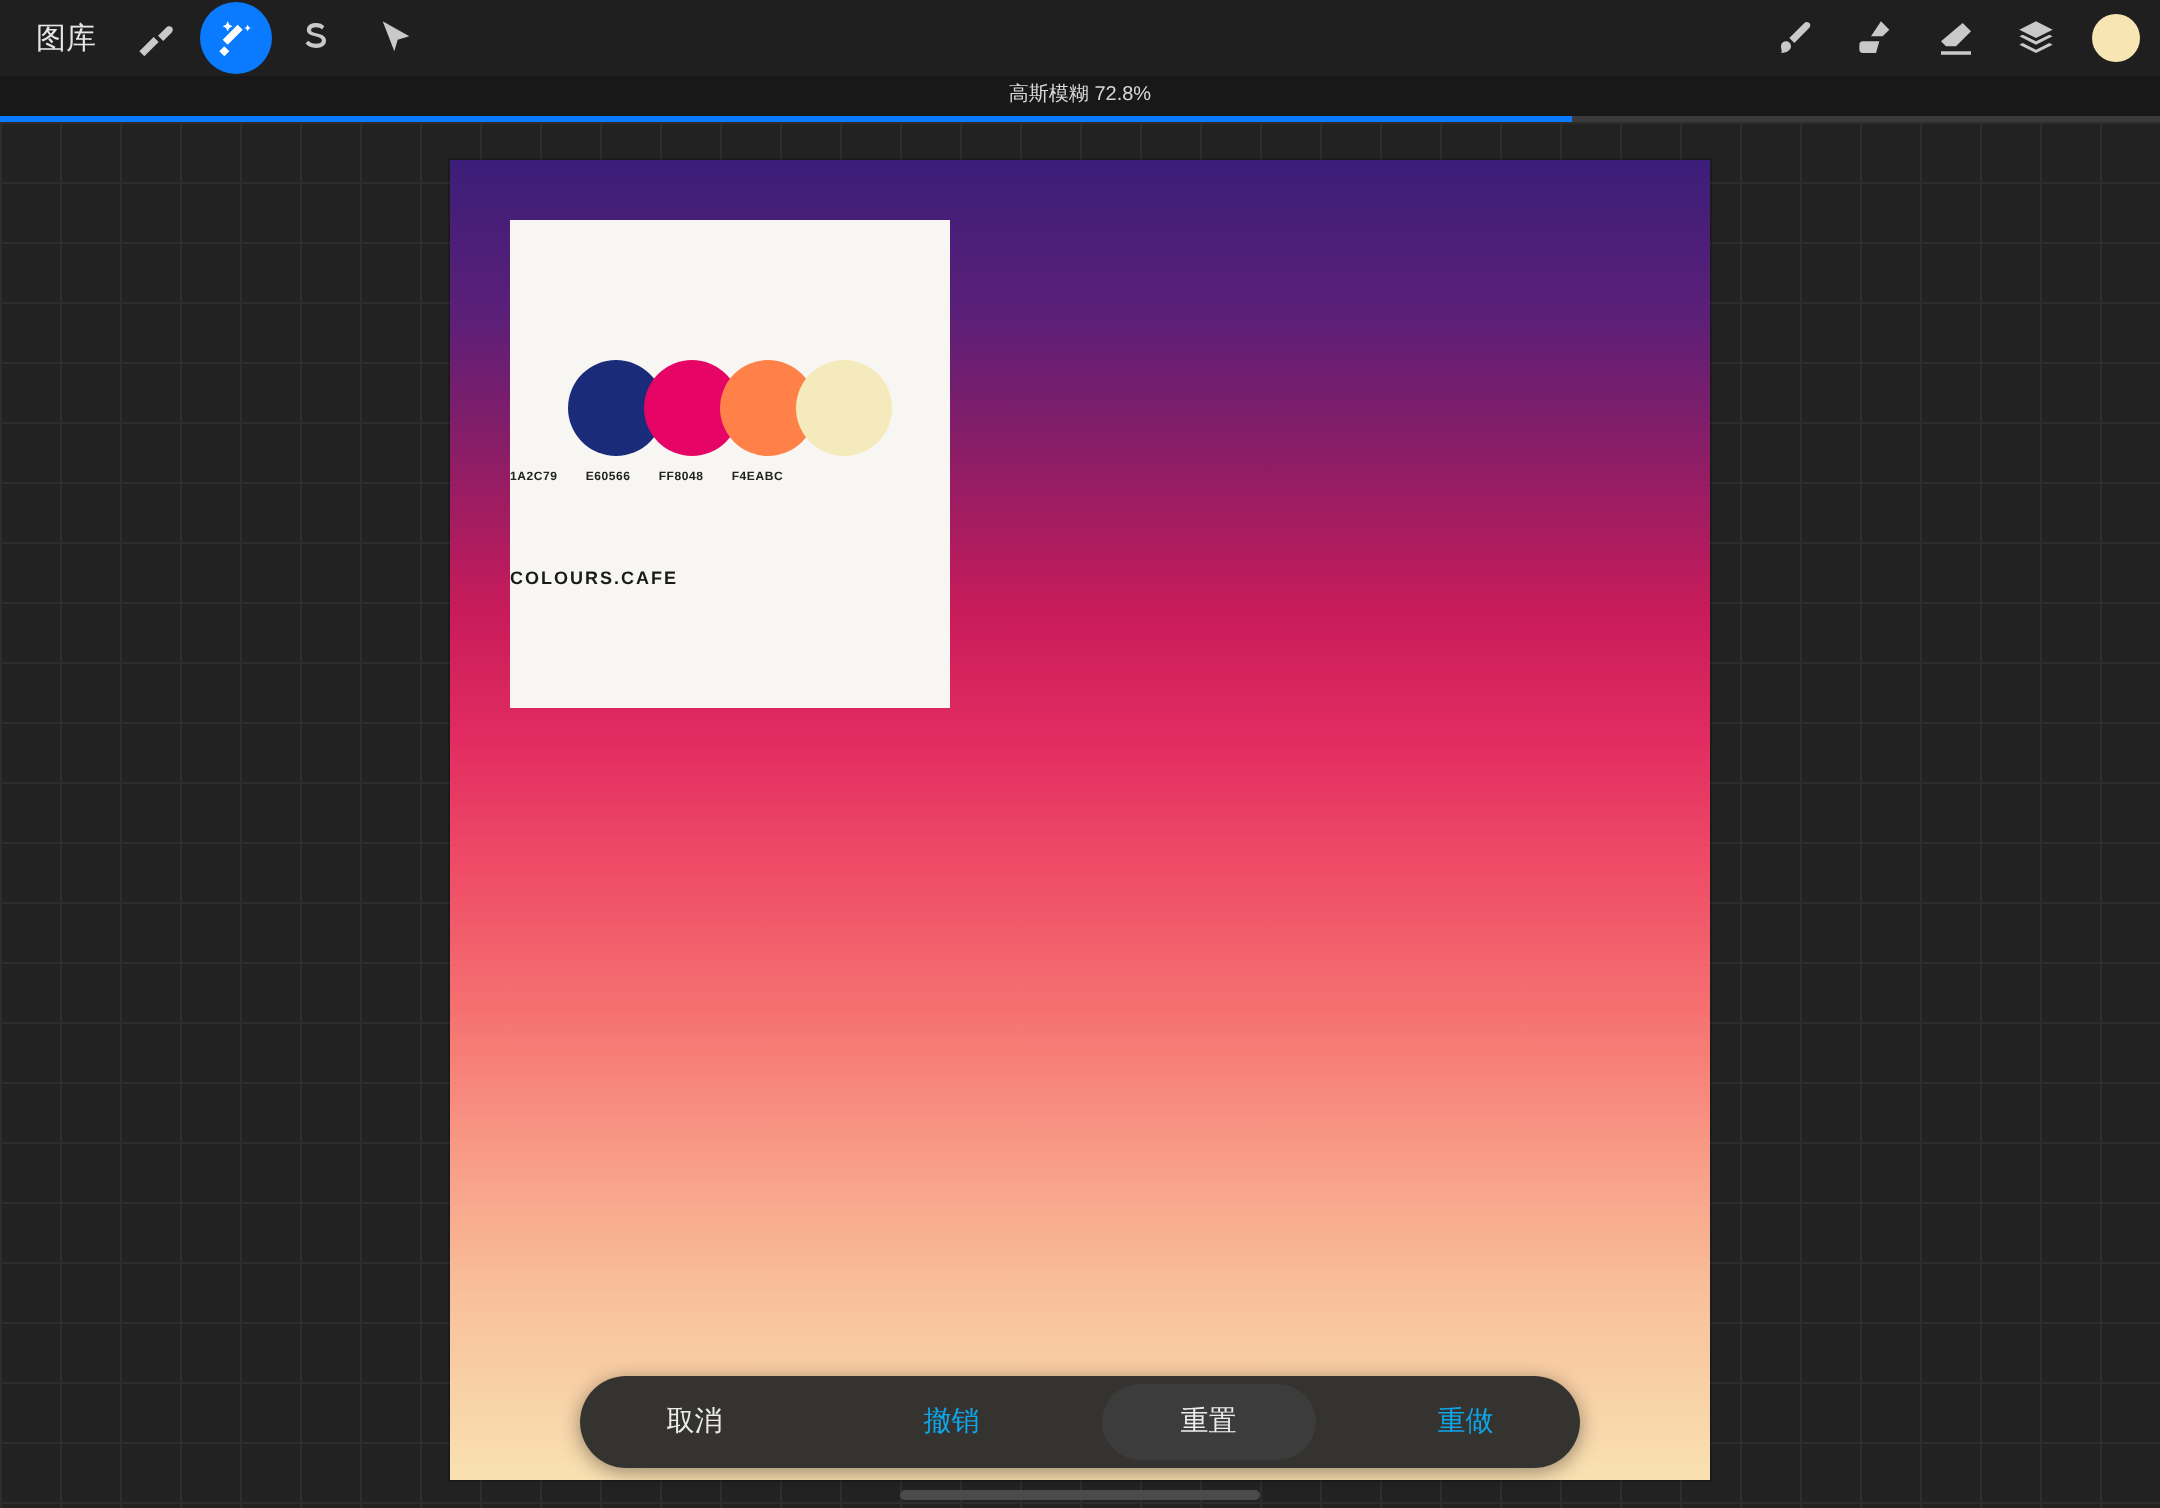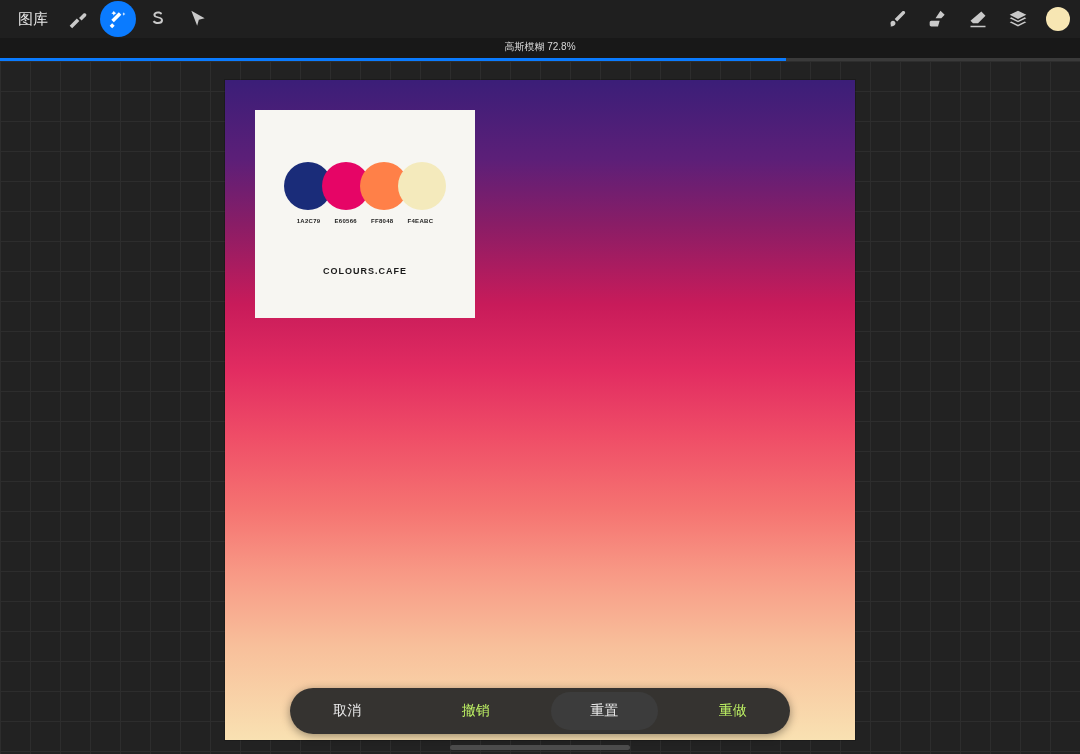--- a/index.html
+++ b/index.html
@@ -44,33 +44,33 @@
       #c81b5a 34%,
       #e22c61 44%,
       #ef4d67 54%,
       #f57371 65%,
       #f89a86 75%,
       #f8c09b 86%,
       #f9e1b2 100%);
   }
 
   
-  .palette-card { position: absolute; top: 30px; left: 30px; width: 220px; height: 208px; background: #f7f6f2; display: flex; flex-direction: column; align-items: center; justify-content: center; }
+  .palette-card { position: absolute; top: 30px; left: 30px; width: 220px; height: 244px; background: #f7f6f2; display: flex; flex-direction: column; justify-content: center; }
   .swatches { display: flex; align-items: center; justify-content: center; margin-top: 10px; }
   .swatch { width: 48px; height: 48px; border-radius: 50%; margin-left: -10px; }
   .swatch:first-child { margin-left: 0; }
   .swatch-labels { display: flex; gap: 14px; margin-top: 8px; }
   .swatch-labels span { font-size: 6px; letter-spacing: .3px; color: #222; font-weight: 600; }
   .brand { margin-top: 42px; font-size: 9px; font-weight: 800; letter-spacing: 1px; color: #1a1a1a; }
 
   
   .action-bar { position: absolute; left: 50%; transform: translateX(-50%); bottom: 20px; width: 500px; height: 46px; background: rgba(40,40,40,0.94); border-radius: 24px; display: flex; align-items: center; padding: 4px; gap: 22px; box-shadow: 0 2px 10px rgba(0,0,0,.4); }
   .act-btn { flex: 1; height: 38px; border-radius: 20px; display: flex; align-items: center; justify-content: center; font-size: 14px; color: #bdbdbd; cursor: pointer; }
   .act-btn.primary-left { color: #ececec; }
-  .act-btn.dim { color: #bef264; }
+  .act-btn.dim { color: #0ea5e9; }
   .act-btn.highlight { background: #3c3c3c; color: #ececec; }
 
   
   .home-ind { position: absolute; bottom: 4px; left: 50%; transform: translateX(-50%); width: 180px; height: 5px; border-radius: 3px; background: #4b4b4b; }
 </style>
 </head>
 <body>
 
 <div class="topbar">
   <div class="left">

